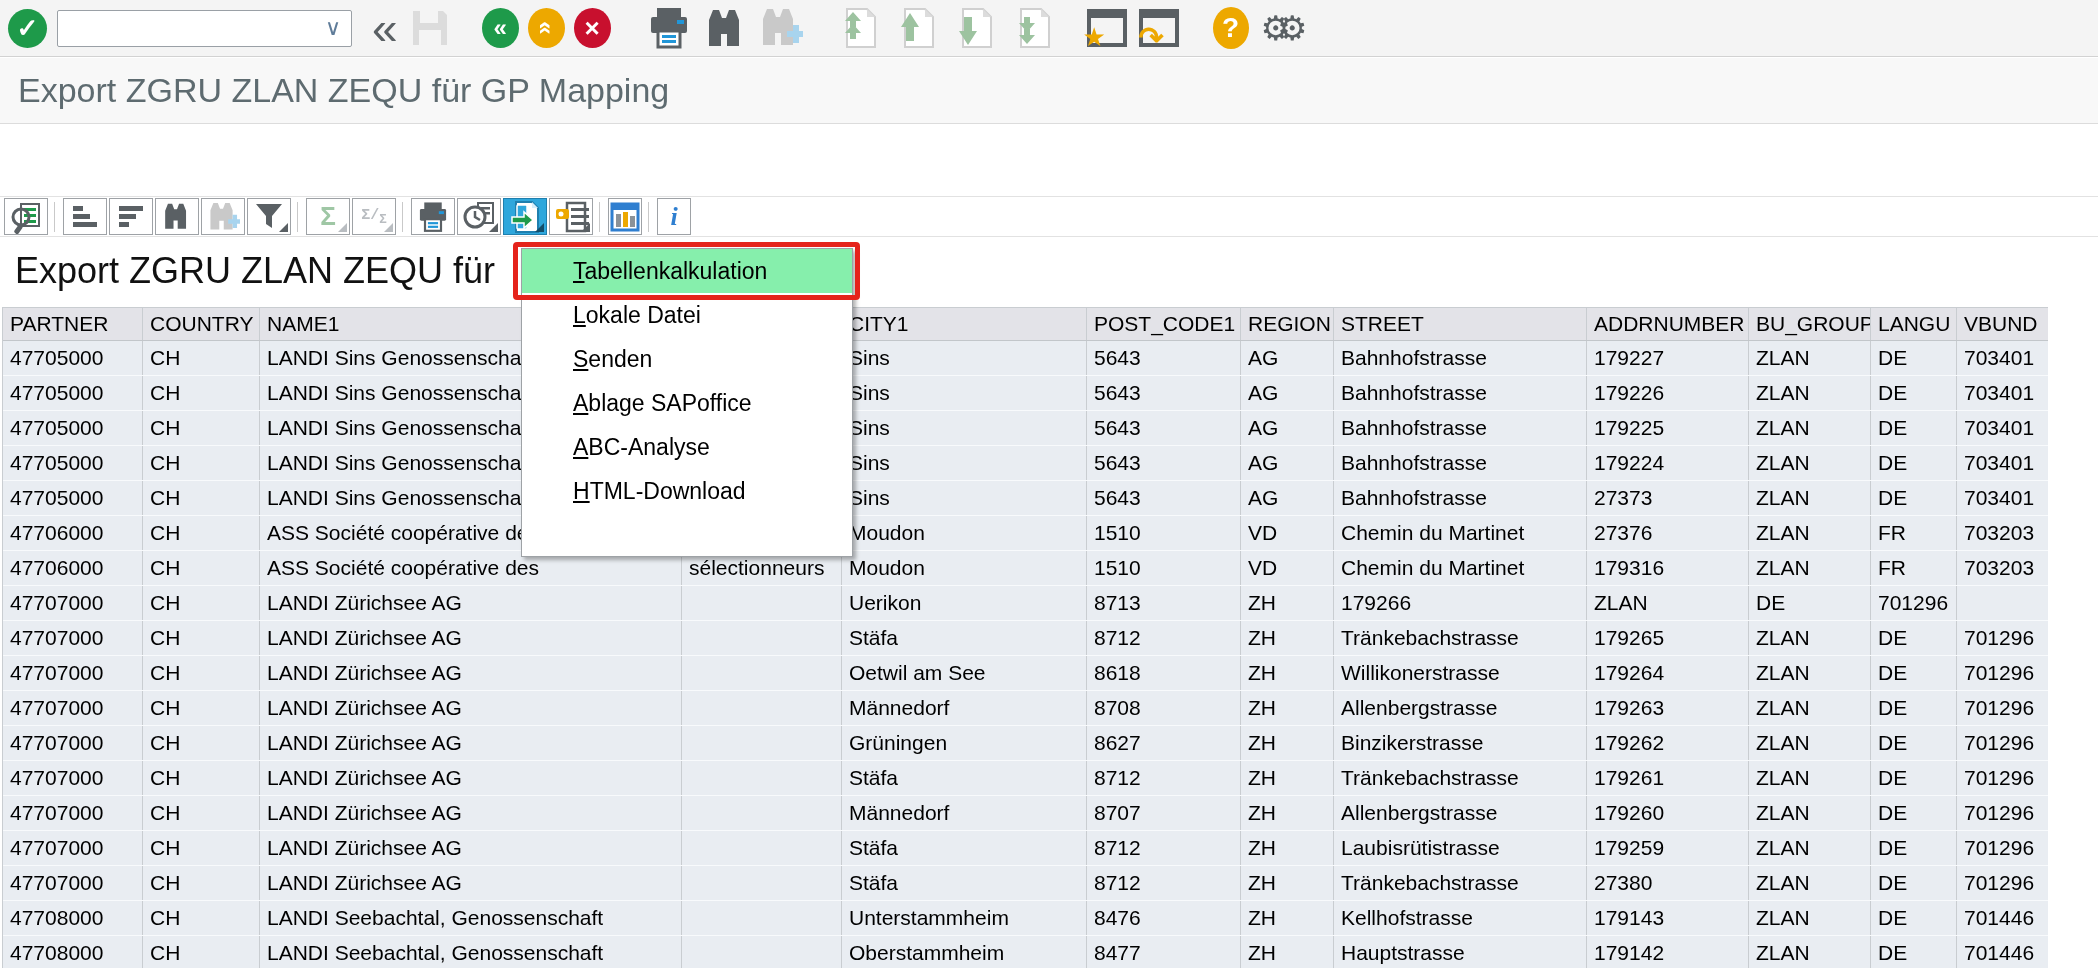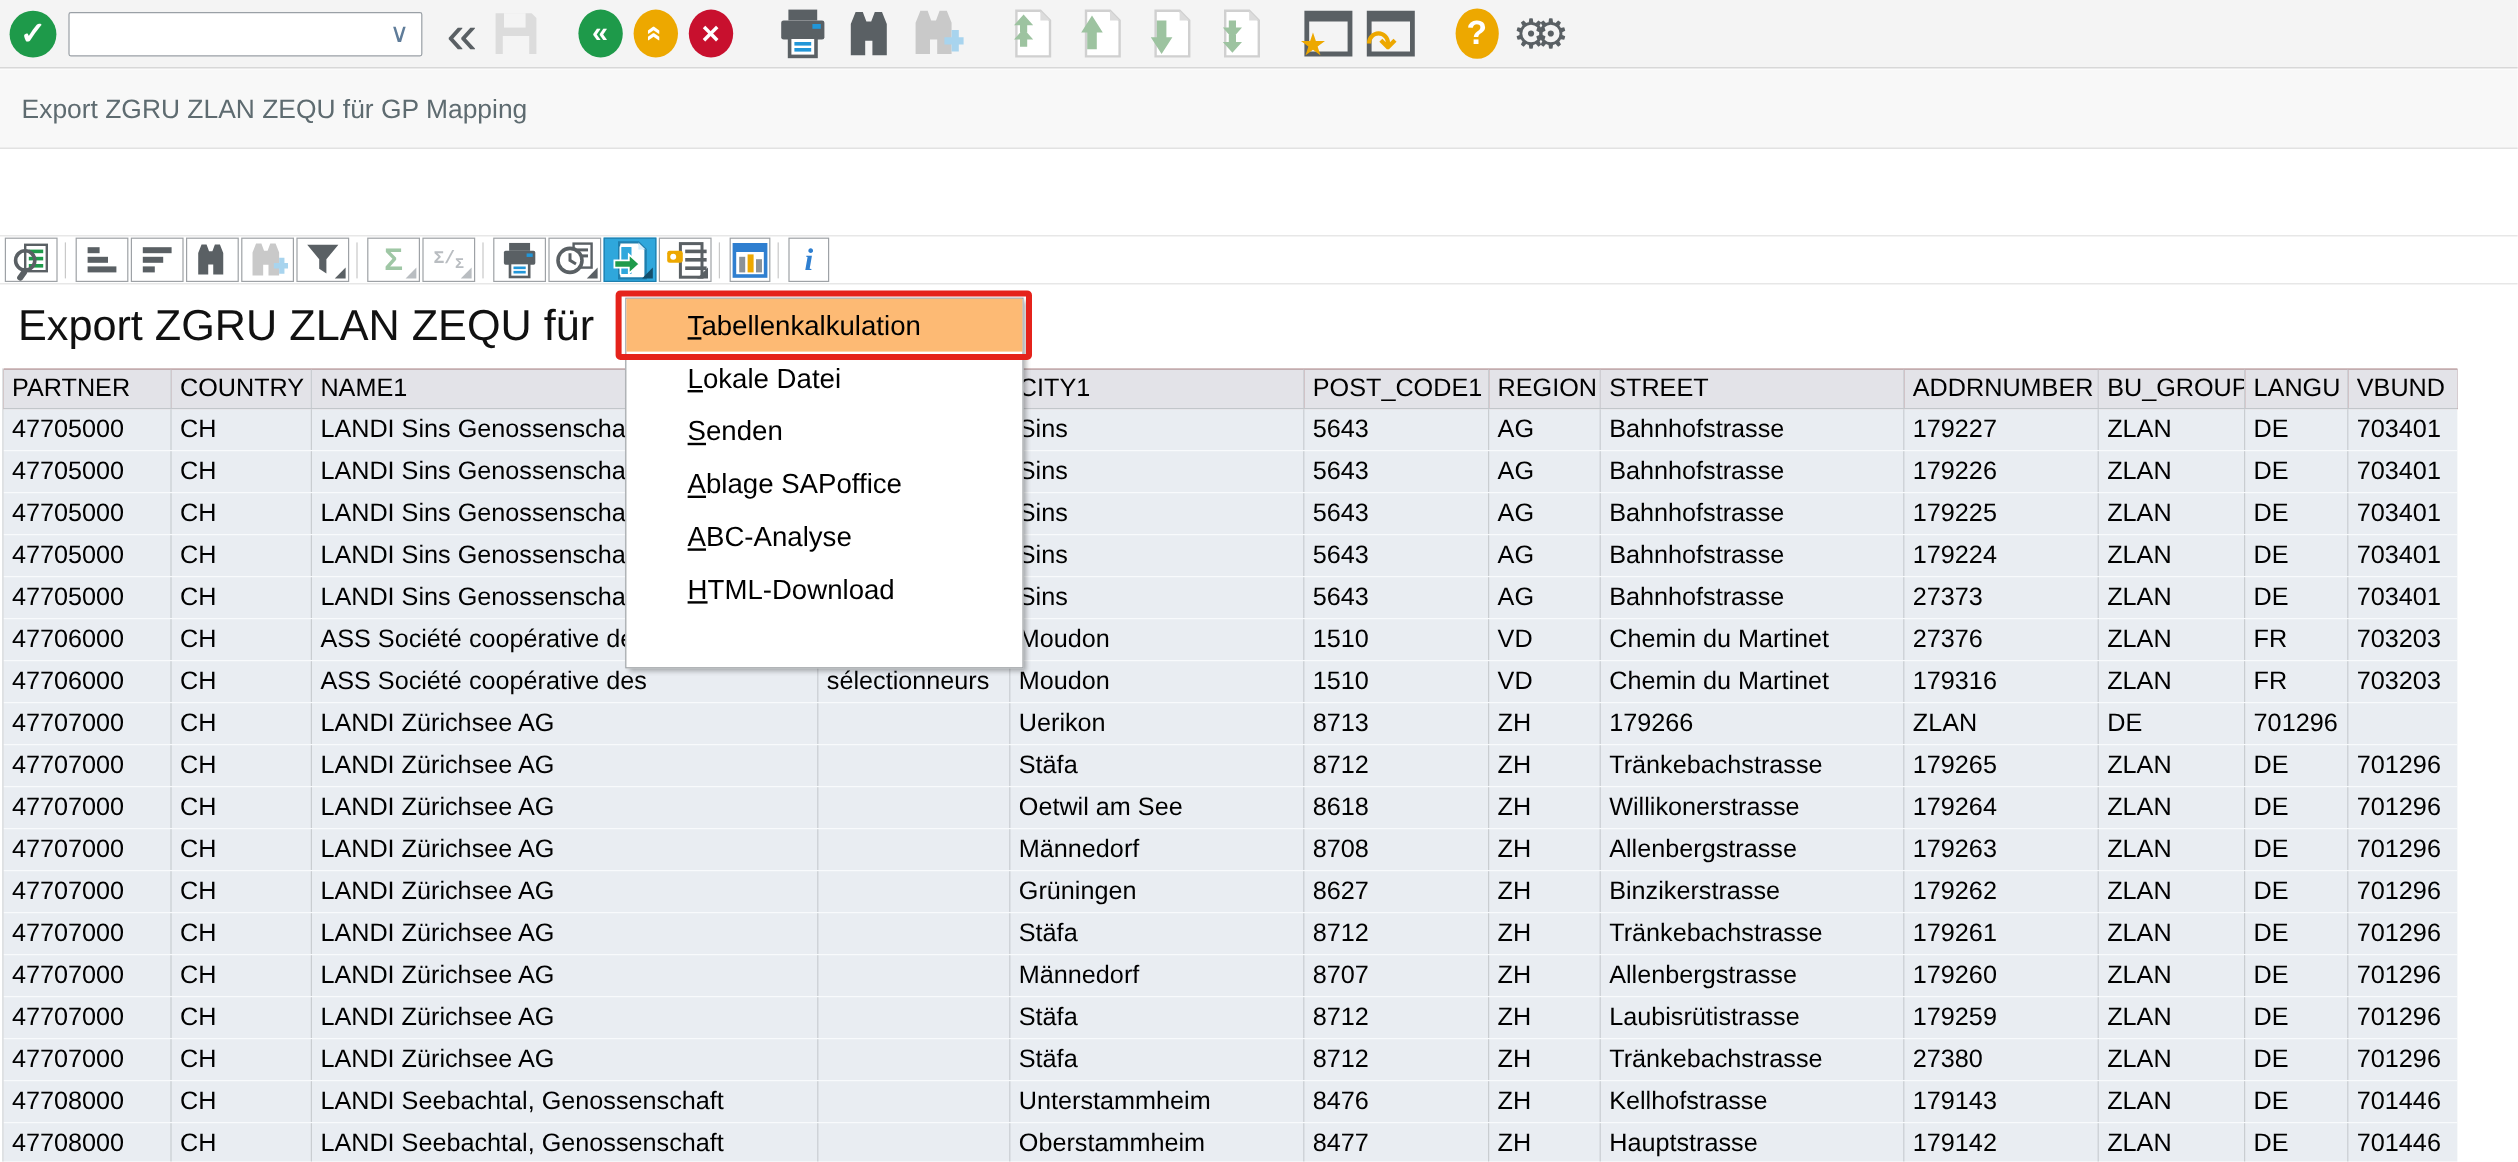--- a/index.html
+++ b/index.html
@@ -29,21 +29,21 @@
   .win-frame .mark { position:absolute; left:-8px; bottom:-10px; font-size:26px; color:#eda800; }
   .win-frame .mark2 { position:absolute; left:-4px; bottom:-12px; font-size:30px; color:#eda800; font-weight:bold; }
   .help-oval { width:36px; height:42px; background:#eda800; border-radius:50%;
                display:flex; align-items:center; justify-content:center;
                color:#fff; font-size:28px; font-weight:bold; }
   .gears { color:#5a6064; font-size:34px; letter-spacing:-14px; }
 
   
   .titleband { position:absolute; left:0; top:58px; width:2098px; height:66px;
                background:#f8f8f8; border-bottom:1px solid #dcdcdc; display:flex; align-items:center; }
-  .titleband .t { margin-left:18px; font-size:22px; color:#5e6b70; }
+  .titleband .t { margin-left:18px; font-size:34px; color:#5e6b70; }
 
   
   .alvbar { position:absolute; left:0; top:196px; width:2098px; height:41px;
             border-top:1px solid #e2e2e2; border-bottom:1px solid #e2e2e2;
             display:flex; align-items:center; background:#fff; }
   .abtn { height:37px; width:44px; background:#fff; border:1px solid #9ea2a6;
           margin-left:2px; position:relative; display:flex; align-items:center;
           justify-content:center; flex:0 0 auto; }
   .abtn.narrow { width:34px; }
   .abtn.pressed { background:#2fa7dc; border-color:#1f7fae; }
@@ -57,35 +57,35 @@
   .info-i { color:#2f7fd0; font-size:26px; font-style:italic; font-family:"Liberation Serif", serif; font-weight:bold; }
 
   
   .gridtitle { position:absolute; left:15px; top:243px; height:55px; line-height:55px;
                font-size:36px; color:#111; white-space:nowrap; }
 
   
   .grid { position:absolute; left:2px; top:307px; width:2046px; height:661px;
           overflow:hidden; border-left:1px solid #c9cdd1; }
   .hrow, .drow { display:grid; }
-  .hrow { height:34px; background:#7f1d1d; border-top:1px solid #c9cdd1; border-bottom:1px solid #c2c6ca; }
+  .hrow { height:34px; background:#84cc16; border-top:1px solid #c9cdd1; border-bottom:1px solid #c2c6ca; }
   .drow { height:35px; background:#e9edf2; border-bottom:1px solid #f8fafc; }
   .hcell, .dcell { border-right:1px solid #c9cdd1; padding-left:7px; display:flex;
                    align-items:center; font-size:21px; color:#000;
                    white-space:nowrap; overflow:hidden; }
   .hcell { background:#e3e3e8; }
 
   
   .menu { position:absolute; left:521px; top:248px; width:332px; height:309px;
           background:#fff; border:1px solid #9ea2a6;
           box-shadow:3px 3px 4px rgba(0,0,0,.3); z-index:20; }
   .menu-item { height:44px; line-height:44px; padding-left:51px; font-size:23px;
                color:#000; white-space:nowrap; }
   .menu-item::first-letter { text-decoration:underline; }
-  .menu-item.hl { background:#fdba74; }
+  .menu-item.hl { background:#86efac; }
   .redbox { position:absolute; left:513px; top:242px; width:347px; height:58px;
             border:5px solid #e5231b; border-radius:4px; z-index:30; pointer-events:none; }
 
   svg { display:block; }
 </style>
 </head>
 <body>
 
 <div class="topbar">
   <div class="circle-btn check-btn">✓</div>

